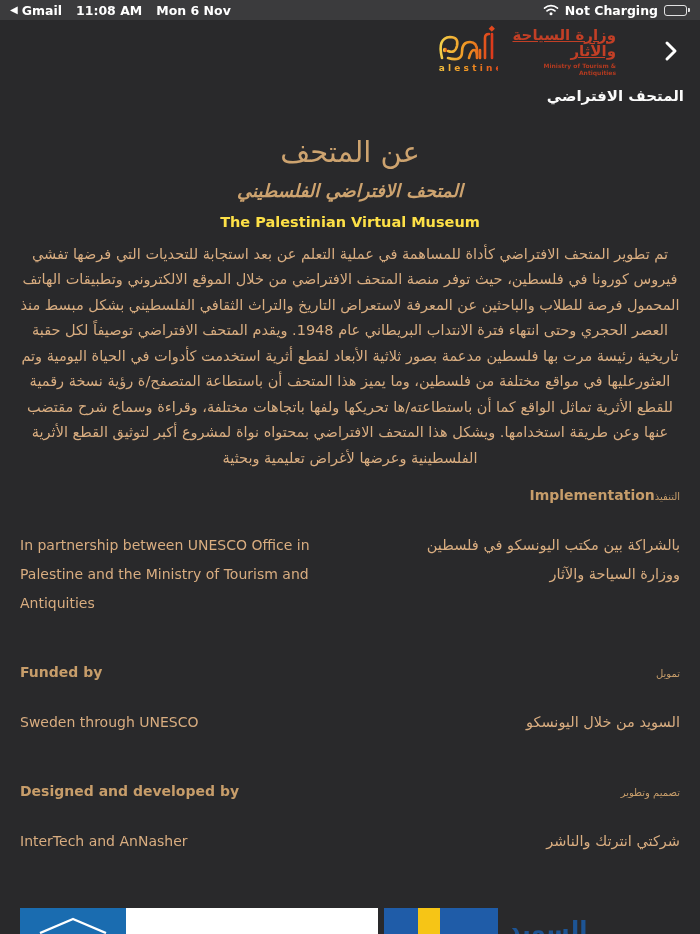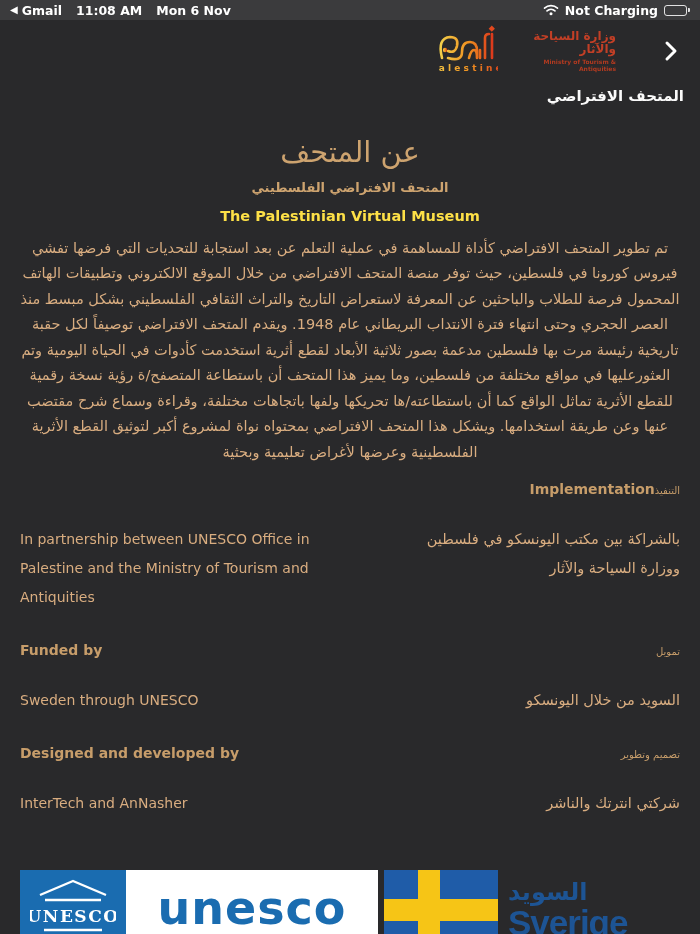--- a/index.html
+++ b/index.html
@@ -27,48 +27,48 @@
   .battery .fill{width:16px;height:100%;background:#ffffff;border-radius:1px;}
   .battery .nub{width:2px;height:4px;background:rgba(255,255,255,.85);border-radius:0 1px 1px 0;}
 
   
   .app-header{
     height:58px;display:flex;align-items:center;justify-content:flex-end;
     padding:2px 16px 0 16px;gap:14px;
   }
   .pal-logo{width:62px;height:54px;flex:0 0 auto;}
   .ministry{width:104px;text-align:right;direction:rtl;}
-  .ministry .ar{color:#c23f26;font-size:12px;font-weight:700;line-height:1.1;}
+  .ministry .ar{color:#c23f26;font-size:15px;font-weight:700;line-height:1.1;text-decoration:underline;}
   .ministry .en{color:#b23a20;font-size:6px;font-weight:700;margin-top:2px;direction:ltr;}
   .header-spacer{width:14px;}
   .chev-btn{width:26px;height:30px;display:flex;align-items:center;justify-content:center;cursor:pointer;}
 
   
   .nav-row{height:32px;display:flex;align-items:center;justify-content:flex-end;padding:0 16px;}
   .nav-title{color:#fafafa;font-size:15px;font-weight:700;direction:rtl;}
 
   
   .about{padding:0 16px;text-align:center;}
   .about .title{margin-top:22px;color:#cda36f;font-size:29px;line-height:1.3;direction:rtl;}
-  .about .subtitle-ar{margin-top:8px;color:#cda36f;font-size:13px;font-weight:700;direction:rtl;}
+  .about .subtitle-ar{margin-top:8px;color:#cda36f;font-size:18px;font-weight:700;direction:rtl;font-style:italic;}
   .about .subtitle-en{margin-top:13px;color:#fde047;font-size:14.5px;font-weight:700;}
   .about .para{
     margin-top:12px;color:#d9ad80;font-size:14.5px;line-height:25.5px;
     direction:rtl;text-align:center;
   }
 
   
   .sections{padding:0 20px;}
   .sec-head{display:flex;justify-content:space-between;align-items:baseline;}
   .sec-head .en{color:#c79d6a;font-size:14px;font-weight:700;}
   .sec-head .ar{color:#c79d6a;font-size:10px;font-weight:400;direction:rtl;}
   .sec-body{display:flex;justify-content:space-between;align-items:flex-start;}
   .sec-body .en{color:#d9ad80;font-size:14px;width:54%;text-align:left;line-height:29px;}
   .sec-body .ar{color:#d9ad80;font-size:14.5px;width:44%;text-align:right;direction:rtl;line-height:29px;}
-  .mt16{margin-top:16px;justify-content:flex-end;} .mt24{margin-top:28px;} .mt28{margin-top:30px;text-align:right;}
+  .mt16{margin-top:16px;justify-content:flex-end;} .mt24{margin-top:28px;} .mt28{margin-top:46px;text-align:right;}
 
   
   .footer{margin-top:52px;padding:0 20px;display:flex;align-items:center;}
   .unesco-logo{display:flex;height:80px;}
   .unesco-emblem{width:106px;height:80px;background:#1a6cb0;display:flex;align-items:center;justify-content:center;}
   .unesco-wordbox{width:252px;height:80px;background:#ffffff;display:flex;align-items:center;justify-content:center;}
   .unesco-word{color:#1a6cb0;font-size:46px;font-weight:700;letter-spacing:1px;line-height:1;transform:translateY(-2px);}
   .flag{width:114px;height:80px;background:#1f5ca8;position:relative;margin-left:6px;flex:0 0 auto;}
   .flag .v{position:absolute;left:34px;top:0;width:22px;height:80px;background:#f6c516;}
   .flag .h{position:absolute;left:0;top:29px;width:114px;height:22px;background:#f6c516;}

